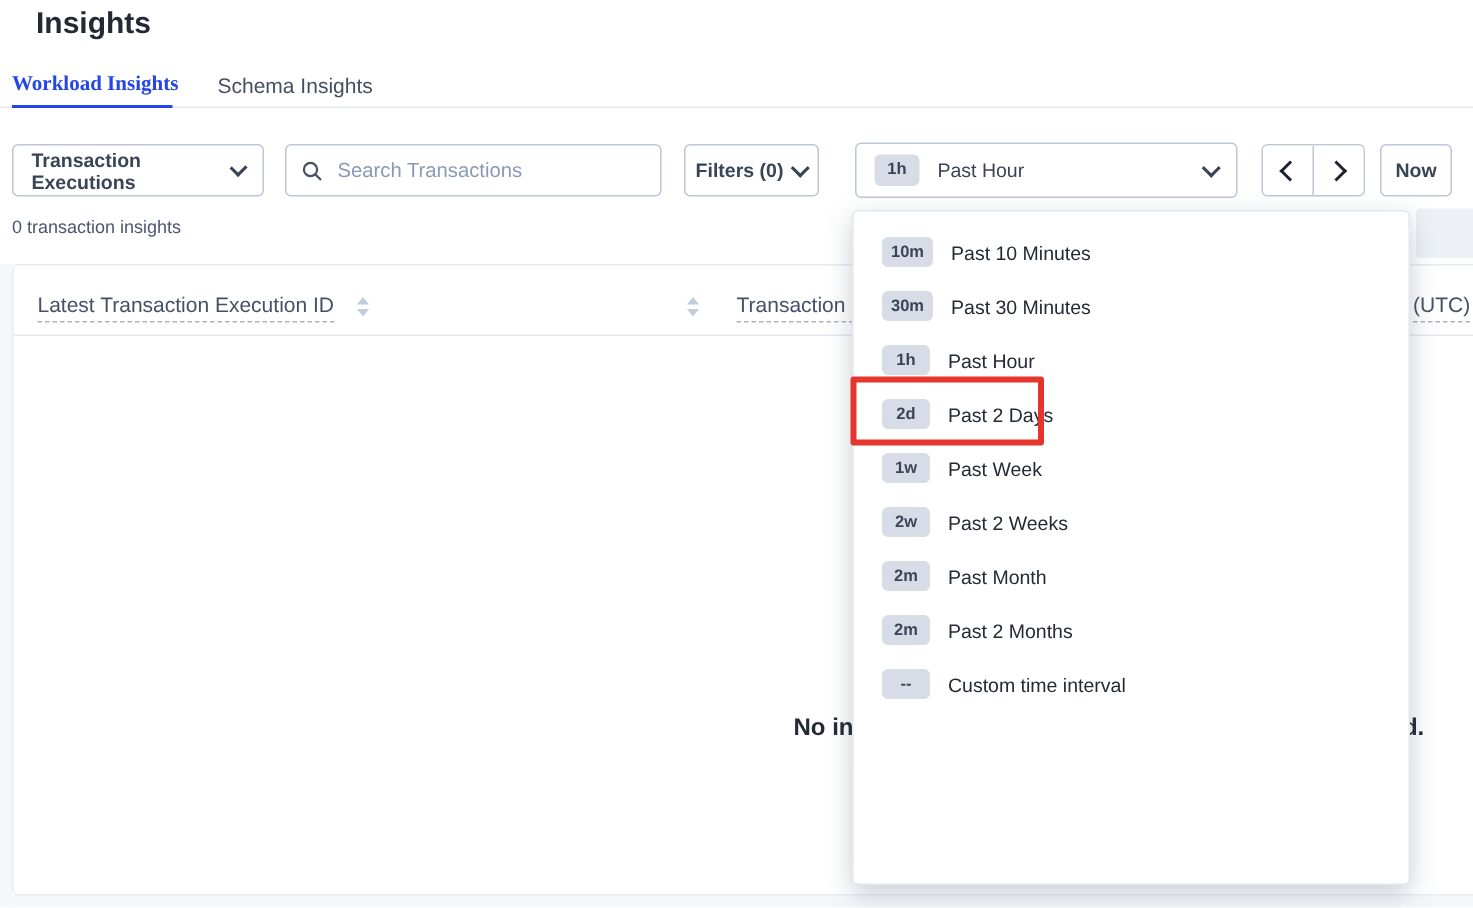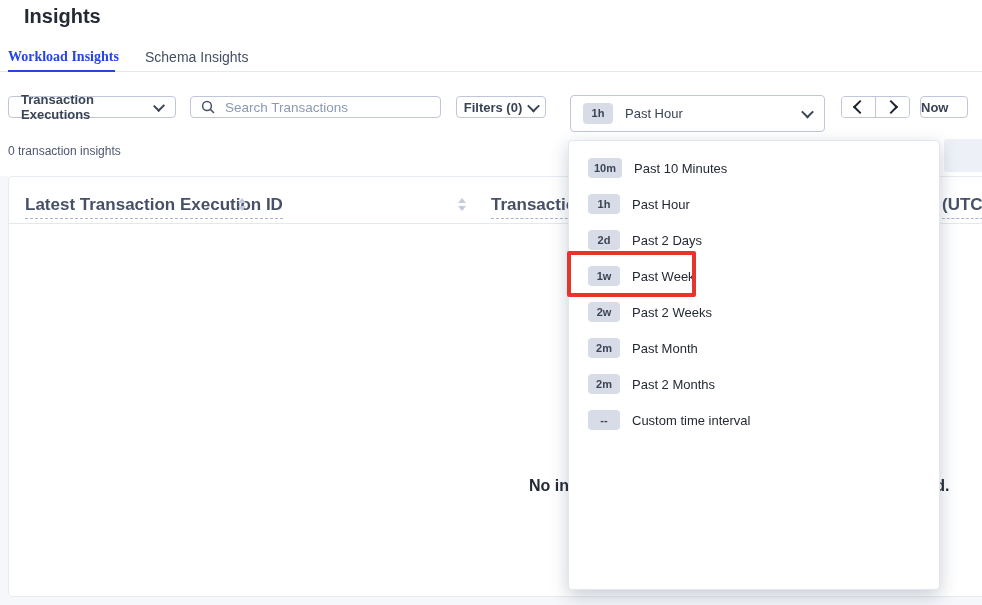--- a/index.html
+++ b/index.html
@@ -8,47 +8,47 @@
     background:#ffffff;font-family:"Liberation Sans",sans-serif;color:#242a35;
   }
   
   .page-title{position:absolute;left:24px;top:5px;font-size:20px;font-weight:700;color:#242a35;}
   .tabbar{position:absolute;left:0;top:46px;width:982px;height:25px;border-bottom:1px solid #e4e8ef;}
   .tab{position:absolute;top:3px;font-size:14px;white-space:nowrap;cursor:pointer;}
   .tab.active{left:8px;color:#2545e8;font-weight:700;font-family:Liberation Serif, serif;}
   .tab.inactive{left:145px;color:#454f63;font-weight:400;}
   .tab-underline{position:absolute;left:8px;top:24px;width:107px;height:2px;background:#2545e8;}
   
-  .tbtn{position:absolute;top:96px;height:22px;background:#fff;border:1px solid #c0c6d9;border-radius:4px;
+  .tbtn{position:absolute;top:96px;height:35px;background:#fff;border:1px solid #c0c6d9;border-radius:4px;
         display:flex;align-items:center;box-sizing:border-box;font-size:13px;font-weight:700;color:#394455;cursor:pointer;}
   .type-select{left:8px;width:168px;padding:0 12px;justify-content:space-between;}
   .search-box{left:190px;width:251px;padding:0 10px;font-weight:400;cursor:text;gap:8px;}
   .search-box input{border:none;outline:none;flex:1;font-size:13.5px;font-family:"Liberation Sans",sans-serif;color:#242a35;background:transparent;}
   .search-box input::placeholder{color:#8b99b5;}
   .filters-btn{left:456px;width:90px;justify-content:center;gap:7px;}
   .time-picker{left:570px;top:95px;width:255px;height:37px;padding:0 12px;gap:12px;font-weight:400;}
   .time-picker .spacer{flex:1;}
   .arrow-group{left:841px;width:69px;padding:0;overflow:hidden;}
   .nav-btn{flex:1;height:100%;display:flex;align-items:center;justify-content:center;cursor:pointer;background:#fff;}
   .nav-btn + .nav-btn{border-left:1px solid #c0c6d9;}
-  .now-btn{left:920px;width:48px;justify-content:flex-start;}
+  .now-btn{left:920px;width:48px;justify-content:center;}
   .count-text{position:absolute;left:8px;top:144px;font-size:12px;color:#4c5770;}
   
   .chev{width:7px;height:7px;border-right:2px solid #394455;border-bottom:2px solid #394455;
         transform:rotate(45deg) translate(-1px,-1px);display:inline-block;}
   .chev-left{width:8px;height:8px;border-top:2.5px solid #1c2230;border-right:2.5px solid #1c2230;
         transform:rotate(-135deg);display:inline-block;margin-left:3px;}
   .chev-right{width:8px;height:8px;border-top:2.5px solid #1c2230;border-right:2.5px solid #1c2230;
         transform:rotate(45deg);display:inline-block;margin-right:3px;}
   .badge{min-width:18px;padding:3px 6px;background:#d7dce7;border-radius:4px;font-size:11px;font-weight:700;
          color:#3c4558;text-align:center;line-height:1.3;display:inline-block;}
   
   .table-card{position:absolute;left:8px;top:176px;width:1500px;height:421px;background:#fff;
               border:1px solid #e7ebf2;border-radius:4px;box-sizing:border-box;z-index:1;}
-  .col-head{position:absolute;top:18px;font-size:17px;font-weight:700;color:#475066;white-space:nowrap;
+  .col-head{position:absolute;top:18px;font-size:14px;font-weight:400;color:#475066;white-space:nowrap;
             border-bottom:1px dashed #a9b3c7;padding-bottom:3px;cursor:pointer;}
   .c0{left:16px;} .c1{left:272px;} .c2{left:482px;} .c3{left:933px;}
   .sort{position:absolute;top:21px;display:flex;flex-direction:column;gap:3px;cursor:pointer;}
   .s0{left:229px;} .s1{left:449px;}
   .tri-up{width:0;height:0;border-left:4px solid transparent;border-right:4px solid transparent;border-bottom:5px solid #c3ccdc;}
   .tri-down{width:0;height:0;border-left:4px solid transparent;border-right:4px solid transparent;border-top:5px solid #c3ccdc;}
   .header-line{position:absolute;left:0;top:46px;width:100%;border-bottom:1px solid #e4e8ef;}
   .empty-msg{position:absolute;left:520px;top:300px;font-size:16px;font-weight:700;color:#242a35;white-space:nowrap;}
   
   .left-strip{position:absolute;left:0;top:176px;width:8px;height:429px;background:#f5f7fa;}
@@ -139,20 +139,24 @@
 <div class="bottom-strip"></div>
 <div class="fragment"></div>
 
 <div class="dropdown">
 
     <div class="opt">
       <span class="opt-badge">10m</span>
       <span class="opt-label">Past 10 Minutes</span>
     </div>
 
+    <div class="opt">
+      <span class="opt-badge">30m</span>
+      <span class="opt-label">Past 30 Minutes</span>
+    </div>
 
     <div class="opt">
       <span class="opt-badge">1h</span>
       <span class="opt-label">Past Hour</span>
     </div>
 
 
 
     <div class="opt">
       <span class="opt-badge">2d</span>

